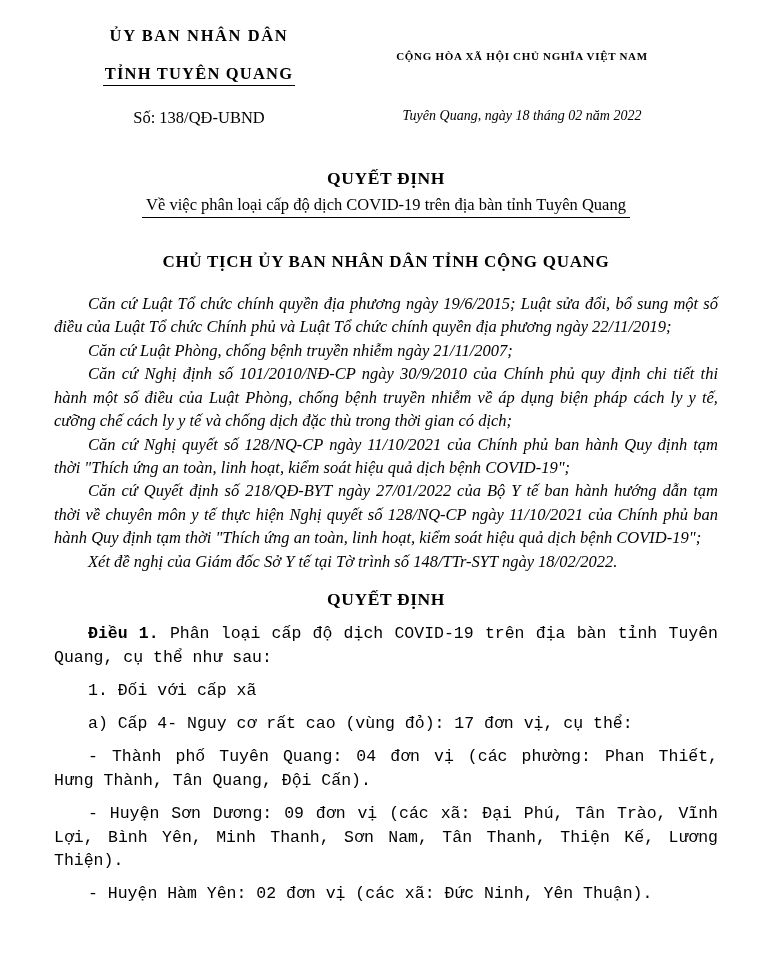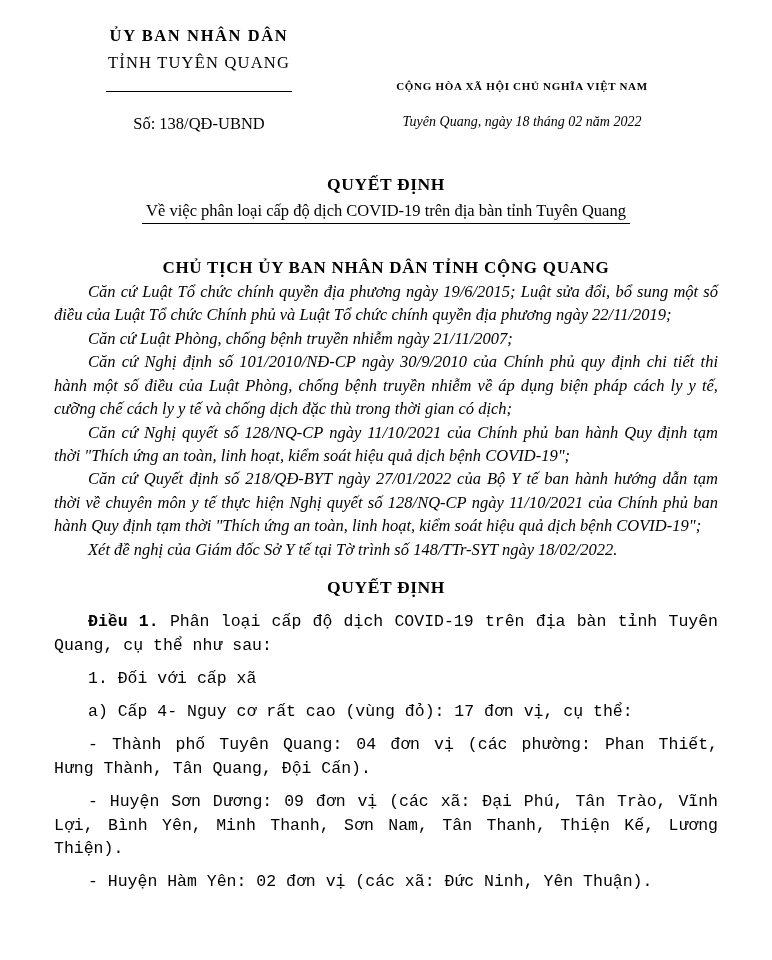--- a/index.html
+++ b/index.html
@@ -19,47 +19,47 @@
     position: relative;
     width: 772px;
     height: 960px;
     padding: 18px 54px 0 54px;
   }
 
   
   .header {
     display: flex;
     flex-direction: row;
-    align-items: flex-end;
+    align-items: center;
     justify-content: flex-start;
     margin-top: 8px;
   }
   .header-left {
     width: 272px;
     text-align: center;
     padding-left: 18px;
   }
   .header-right {
     flex: 1;
     text-align: center;
   }
   .org-line {
     font-weight: bold;
     font-size: 16.5px;
     letter-spacing: 1.6px;
     white-space: nowrap;
   }
   .org-line2 {
-    font-weight: normal;
+    font-weight: bold;
     font-size: 16.5px;
     letter-spacing: 1.2px;
     display: inline-block;
     border-bottom: 1.4px solid #000;
-    padding: 0 2px 18px 2px;
-    margin-top: 7px;
+    padding: 0 2px 1px 2px;
+    margin-top: 18px;
     white-space: nowrap;
   }
   .nation-line {
     font-weight: bold;
     font-size: 11px;
     letter-spacing: 0.7px;
     white-space: nowrap;
   }
   .motto {
     font-weight: bold;
@@ -110,21 +110,21 @@
   .authority {
     text-align: center;
     font-weight: bold;
     font-size: 17px;
     letter-spacing: 0.7px;
     margin-top: 34px;
   }
 
   
   .body-italic {
-    margin-top: 2px;
+    margin-top: 20px;
     font-style: italic;
     font-size: 16.5px;
     line-height: 1.42;
     text-align: justify;
   }
   .body-italic p {
     margin: 0;
     text-indent: 34px;
   }
   .decision-word {

